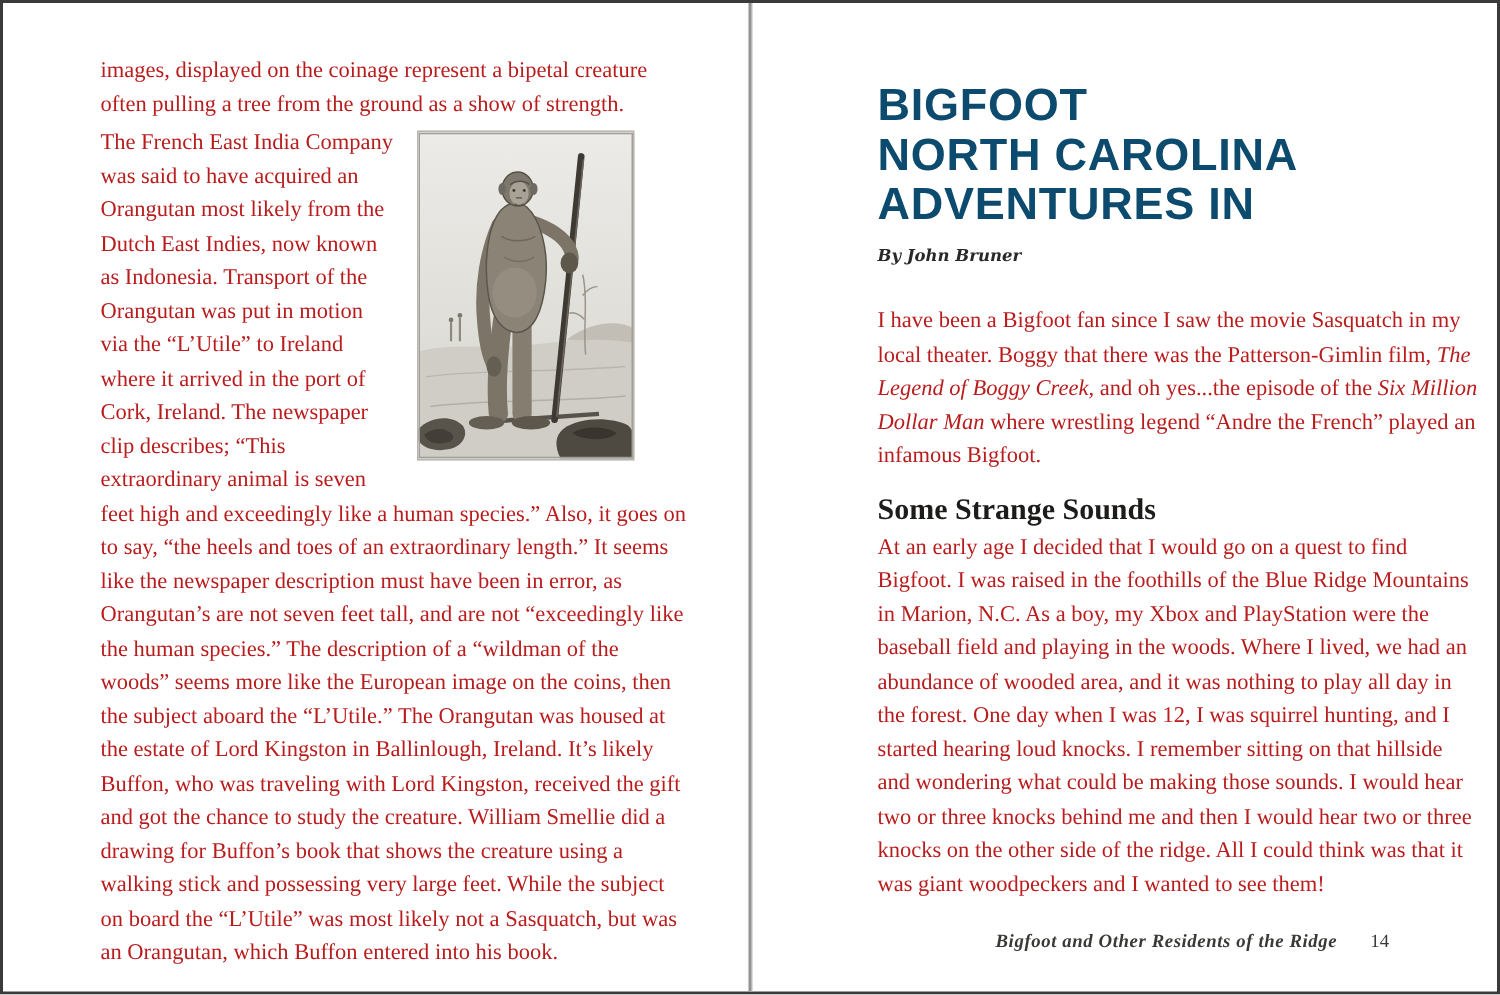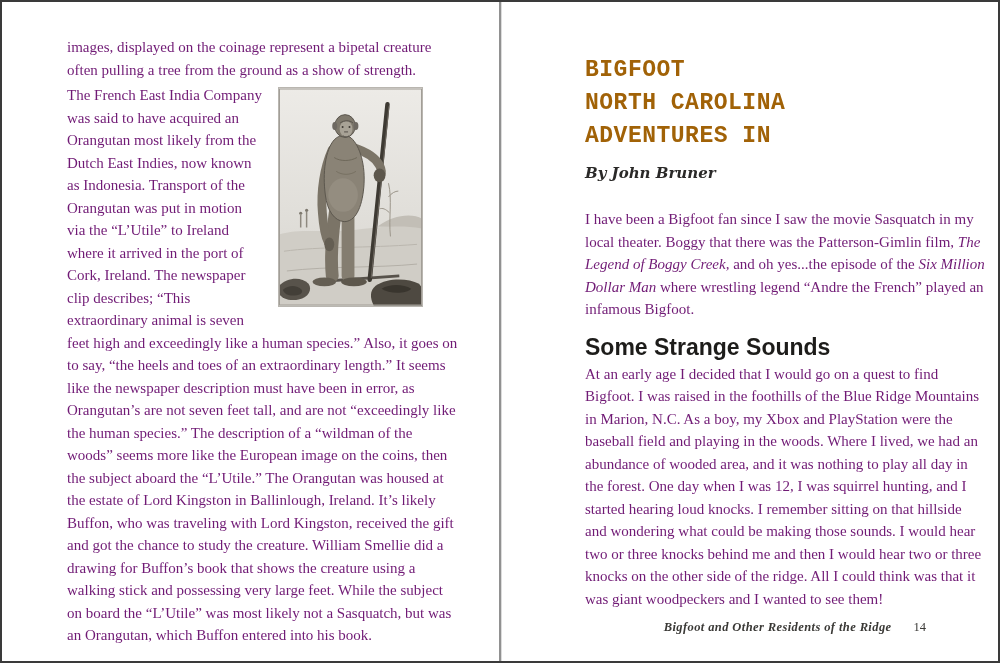--- a/index.html
+++ b/index.html
@@ -5,36 +5,36 @@
   html,body{margin:0;padding:0;background:#ffffff;}
   .spread{
     position:relative;width:1000px;height:663px;background:#ffffff;
     border:2px solid #3a3a3a;box-sizing:border-box;overflow:hidden;
     font-family:"Liberation Serif",serif;color:#2e2d2b;
   }
   .gutter{position:absolute;left:497px;top:0;width:2px;height:100%;
     background:#919191;box-shadow:1px 0 0 #dcdcdc;}
   
   .left-block{position:absolute;left:65px;top:34px;width:392px;}
-  .para{font-size:15px;line-height:22.5px;margin:0;color:#701a75;}
+  .para{font-size:15px;line-height:22.5px;margin:0;color:#b91c1c;}
   .intro-para{margin-bottom:3px;}
   .figure{
     float:right;width:145px;height:220px;margin:3px 36px 6px 14px;
     border:1px solid #b9b6b0;box-sizing:border-box;background:#e7e5e1;
   }
   .figure svg{display:block;width:100%;height:100%;}
   
   .right-block{position:absolute;left:583px;top:52px;width:400px;}
-  .title{font-family:Liberation Mono, monospace;font-weight:800;font-size:23px;
-    line-height:33px;letter-spacing:.5px;color:#a16207;}
+  .title{font-family:Liberation Sans, sans-serif;font-weight:800;font-size:30px;
+    line-height:33px;letter-spacing:.5px;color:#0c4a6e;}
   .title span{display:block;}
   .byline{font-family:"DejaVu Serif",serif;font-style:italic;font-weight:700;
-    font-size:15px;margin-top:11px;color:#2a2928;}
+    font-size:11px;margin-top:11px;color:#2a2928;}
   .right-intro{margin-top:26px;}
-  .subhead{font-family:Liberation Sans, sans-serif;font-weight:800;font-size:23px;
+  .subhead{font-family:Liberation Serif, serif;font-weight:800;font-size:20px;
     margin:13px 0 2px 0;color:#1d1c1a;}
   
   .footer{position:absolute;top:618px;font-size:12.5px;display:flex;
     align-items:baseline;gap:22px;color:#3a3936;}
   .footer-left{left:65px;}
   .footer-right{right:72px;}
   .running-title{font-style:italic;font-weight:600;letter-spacing:.4px;}
   .page-num{font-style:normal;}
 </style>
 </head>

